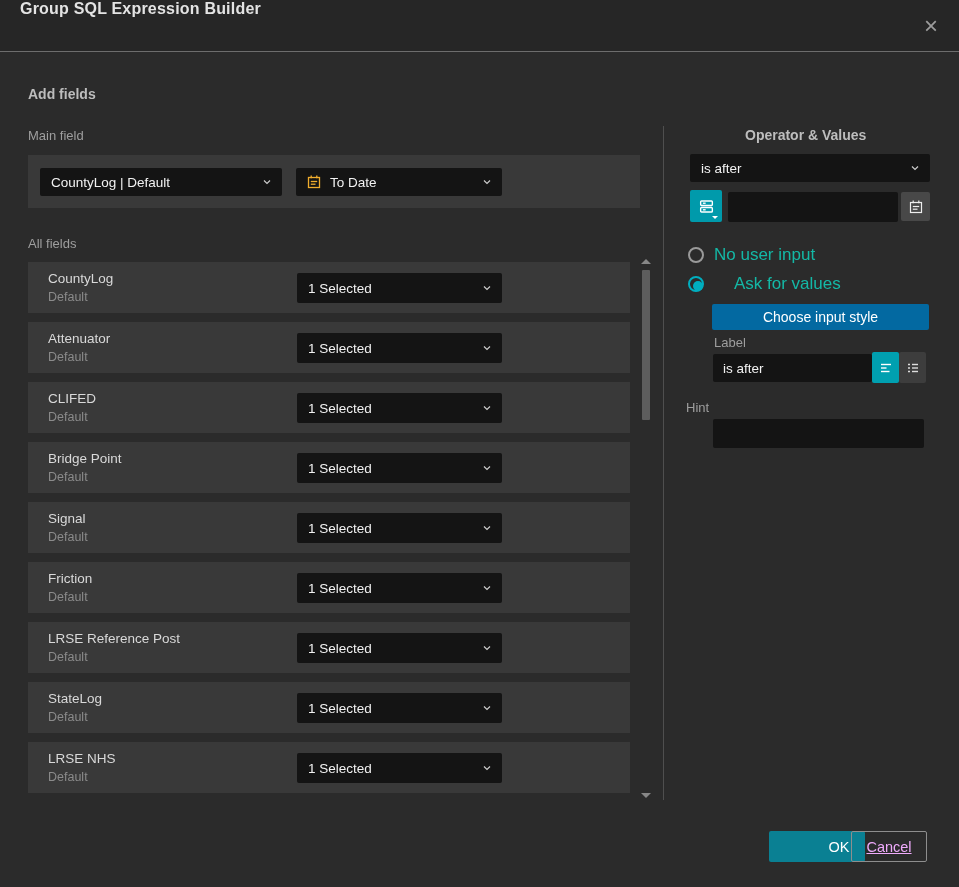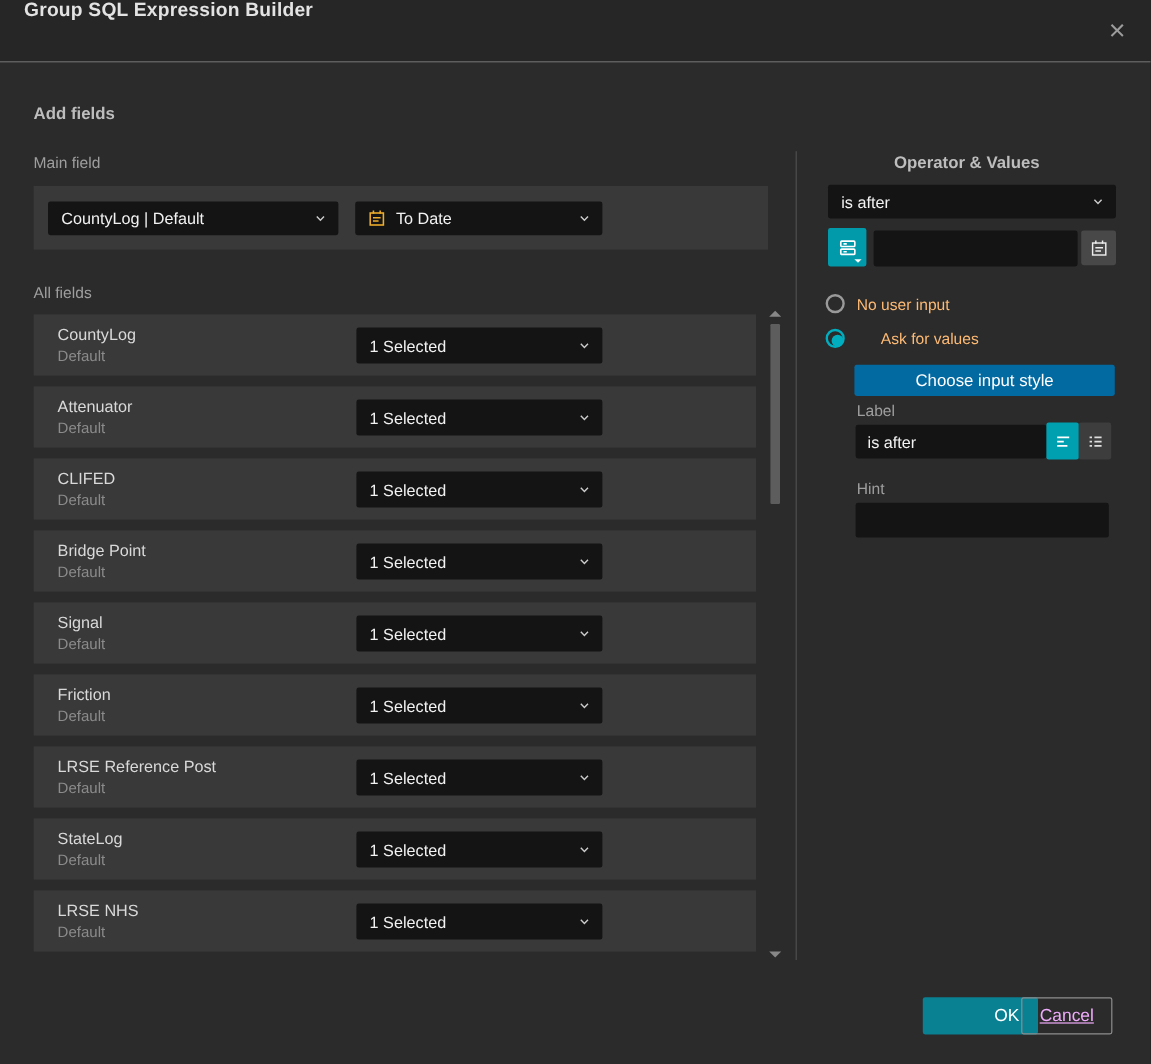--- a/index.html
+++ b/index.html
@@ -77,21 +77,21 @@
   .radio-row { position:absolute; left:688px; display:flex; align-items:center; cursor:pointer; }
   .radio-circle {
     width:16px; height:16px; border:2px solid #9a9a9a; border-radius:50%;
     display:inline-block; position:relative; flex:0 0 auto; background:transparent;
   }
   .radio-row.checked .radio-circle { border-color:#00aebf; }
   .radio-row.checked .radio-circle::after {
     content:""; position:absolute; left:3px; top:3px; width:10px; height:10px;
     border-radius:50%; background:#00aebf;
   }
-  .radio-label { margin-left:10px; font-size:13px; color:#fdba74; }
+  .radio-label { margin-left:10px; font-size:17px; color:#14b8a6; }
   .choose-btn {
     position:absolute; left:712px; top:304px; width:217px; height:26px;
     background:#0369a1; color:#ffffff; font-size:14px; border:none; border-radius:2px;
     display:flex; align-items:center; justify-content:center; cursor:pointer;
     font-family:"Liberation Sans", sans-serif;
   }
   .label-input { position:absolute; left:713px; top:354px; width:159px; height:28px; }
   .style-btn-1 { position:absolute; left:872px; top:352px; width:27px; height:31px; background:#00a0b0; }
   .style-btn-2 { position:absolute; left:899px; top:352px; width:27px; height:31px; background:#3d3d3d; }
   .hint-input { position:absolute; left:713px; top:419px; width:211px; height:29px; }
@@ -301,19 +301,19 @@
     <svg width="16" height="16" viewBox="0 0 16 16" stroke="#dddddd" stroke-width="1.4">
       <line x1="3" y1="4.5" x2="5" y2="4.5"></line>
         <line x1="7" y1="4.5" x2="13" y2="4.5"></line>
       <line x1="3" y1="8" x2="5" y2="8"></line>
         <line x1="7" y1="8" x2="13" y2="8"></line>
       <line x1="3" y1="11.5" x2="5" y2="11.5"></line>
         <line x1="7" y1="11.5" x2="13" y2="11.5"></line>
     </svg>
   </div>
 
-  <div class="sub-label" style="left:714px; top:400px;">Hint</div>
+  <div class="sub-label" style="left:686px; top:400px;">Hint</div>
   <input class="tbox hint-input" value="" style="">
 
   <button class="ok-btn">OK</button>
   <button class="cancel-btn">Cancel</button>
 
 </div>
 
 </body></html>

